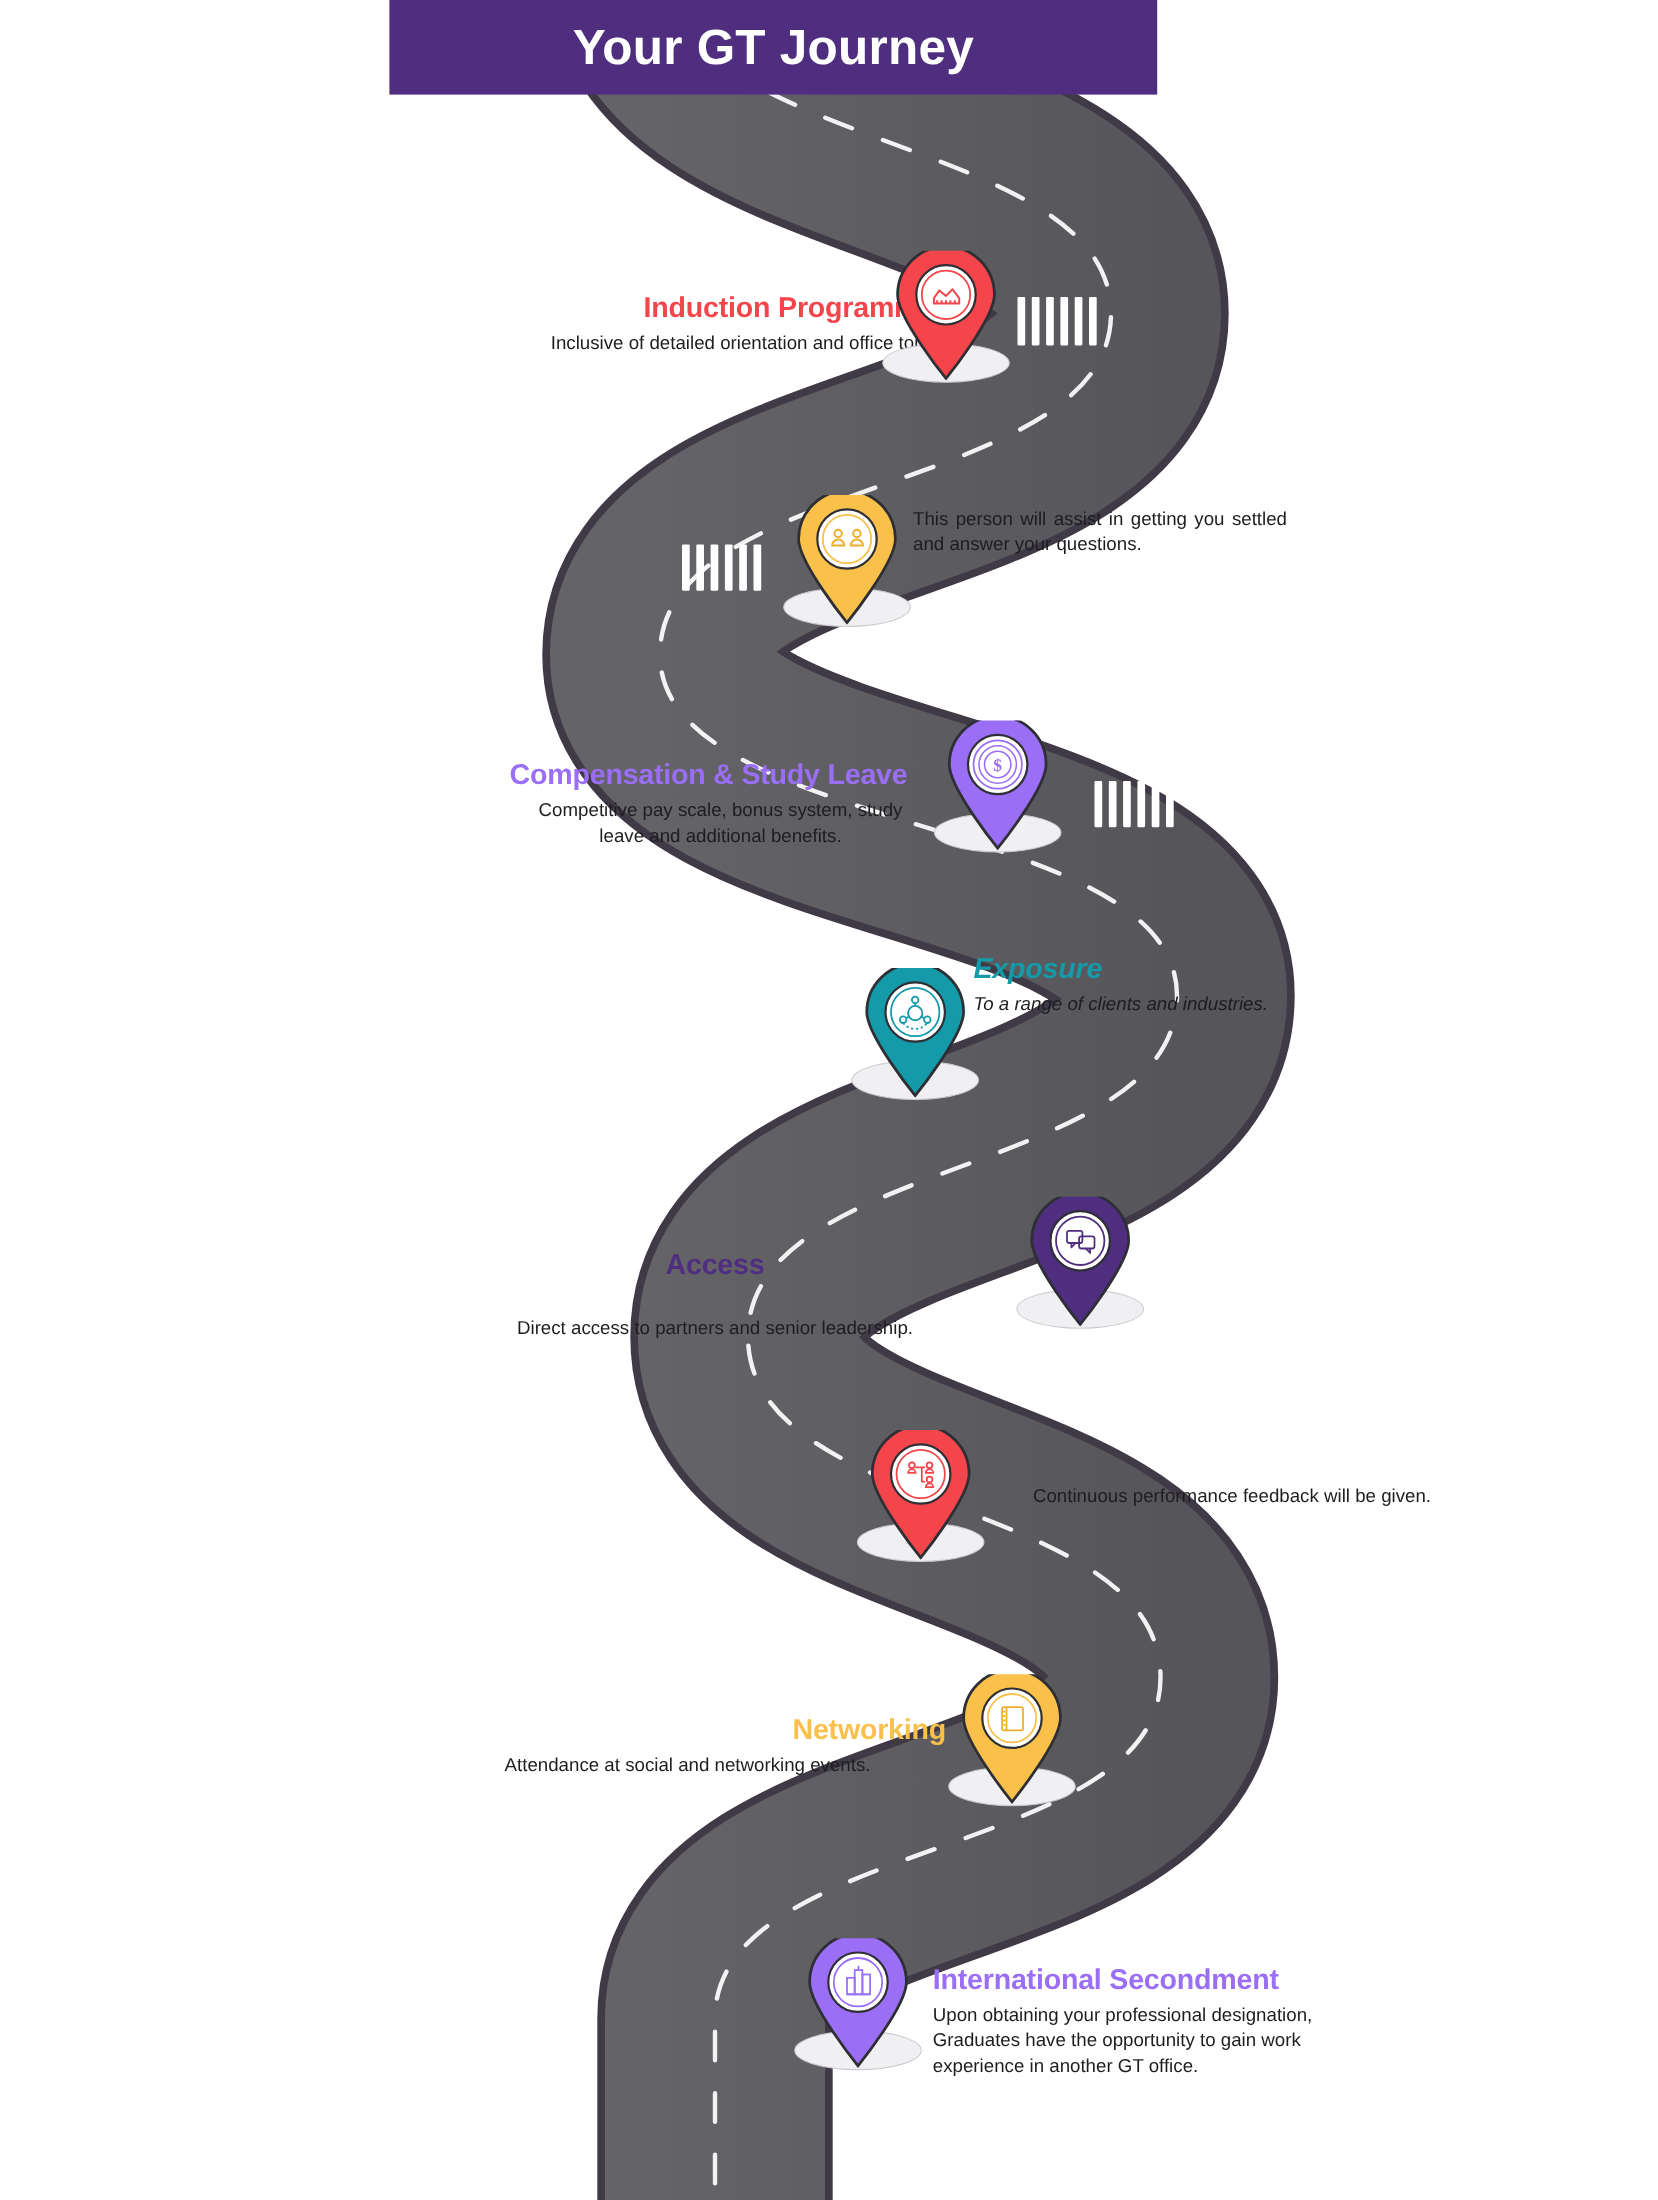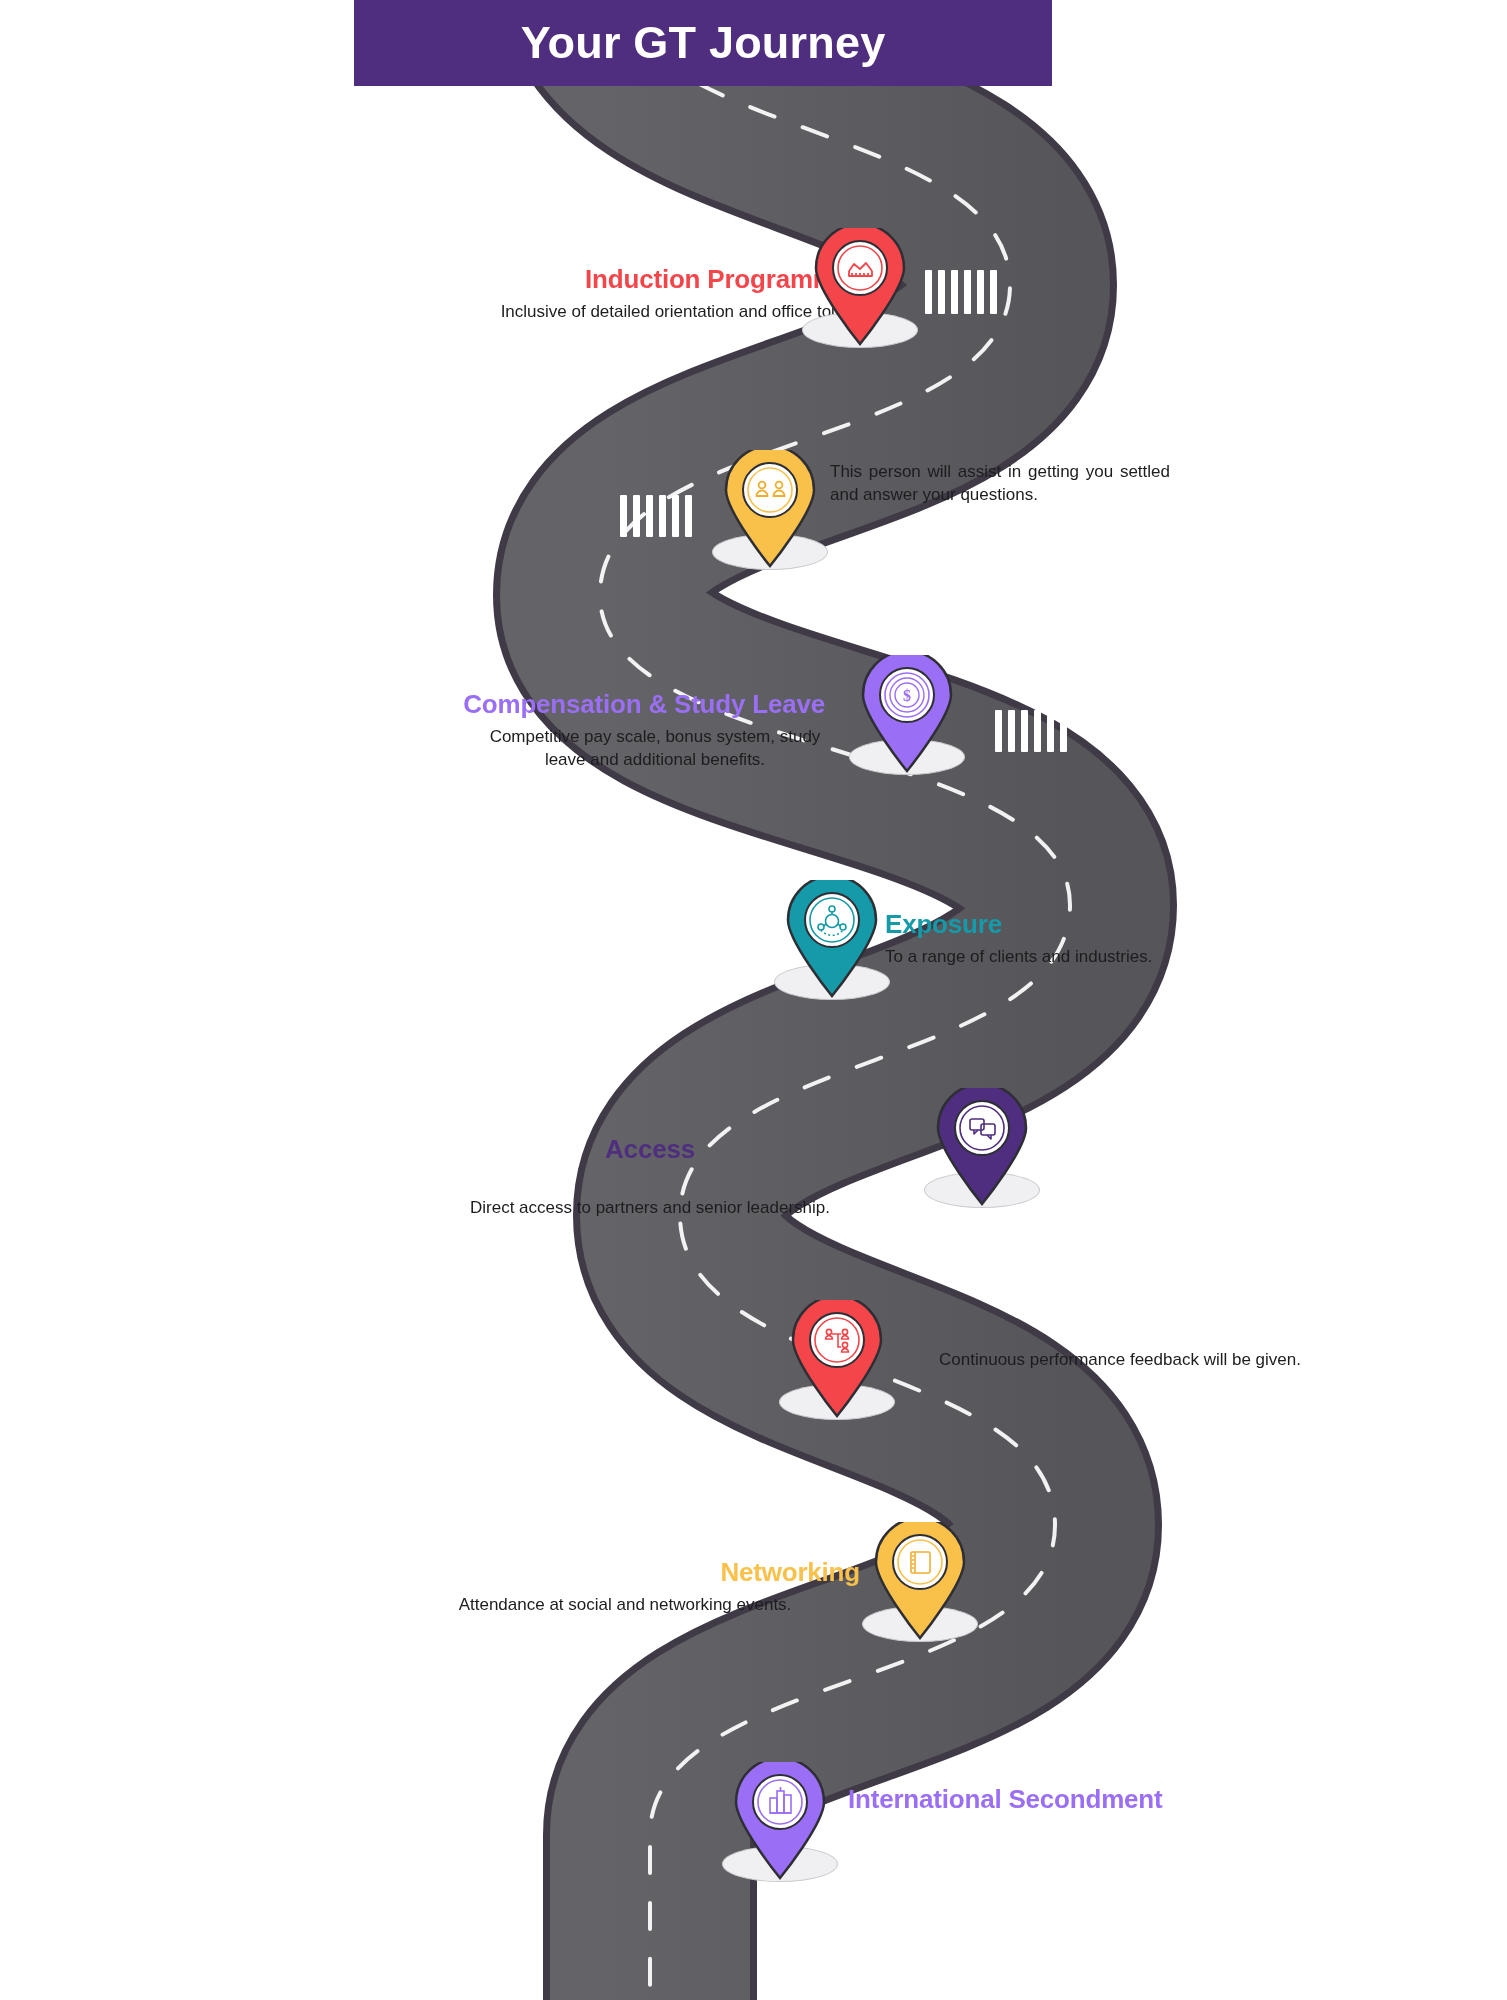--- a/index.html
+++ b/index.html
@@ -247,21 +247,21 @@
         <circle cx="52" cy="40" r="27" fill="#ffffff" stroke="#2e2e35" stroke-width="2"></circle>
         <circle cx="52" cy="40" r="22" fill="none" stroke="#9a6ef5" stroke-width="1.6"></circle>
         <circle cx="52" cy="40" r="17" fill="none" stroke="#9a6ef5" stroke-width="1.4"></circle>
         <circle cx="52" cy="40" r="12" fill="none" stroke="#9a6ef5" stroke-width="1.4"></circle>
         <text x="52" y="46" text-anchor="middle" fill="#9a6ef5" font-size="16" font-family="Liberation Serif, serif" font-weight="bold">$</text>
       </svg>
     </div>
   </div>
 
   <div class="milestone" style="left:0px; top:0px;">
-    <div class="ms-text right" style="left:885px; top:910px;">
+    <div class="ms-text right" style="left:885px; top:866px;font-style:italic;">
       <p class="ms-title" style="color:#149aa8; text-align:left;">Exposure</p>
       <p class="ms-desc">To a range of clients and industries.</p>
     </div>
     <div class="pin-wrap" style="left:780px; top:880px;">
       <div class="pin-shadow"></div>
       <svg class="pin-svg" width="104" height="118" viewBox="0 0 104 118">
         <path d="M52 116 C52 116 8 62 8 40 A44 44 0 0 1 96 40 C96 62 52 116 52 116 Z" fill="#149aa8" stroke="#2e2e35" stroke-width="2.5"></path>
         <circle cx="52" cy="40" r="27" fill="#ffffff" stroke="#2e2e35" stroke-width="2"></circle>
         <circle cx="52" cy="40" r="22" fill="none" stroke="#149aa8" stroke-width="1.6"></circle>
         <g stroke="#149aa8" stroke-width="1.6" fill="none">
@@ -336,20 +336,21 @@
           <path d="M47 30 L47 51"></path>
           <path d="M44 34 L46 34 M44 38 L46 38 M44 42 L46 42 M44 46 L46 46"></path>
         </g>
       </svg>
     </div>
   </div>
 
   <div class="milestone" style="left:0px; top:0px;">
     <div class="ms-text right" style="left:848px; top:1785px; width:430px;">
       <p class="ms-title" style="color:#9a6ef5; text-align:left;">International Secondment</p>
+      <p class="ms-desc" style="text-align:left; width:410px;">Upon obtaining your professional designation, Graduates have the opportunity to gain work experience in another GT office.</p>
     </div>
     <div class="pin-wrap" style="left:728px; top:1762px;">
       <div class="pin-shadow"></div>
       <svg class="pin-svg" width="104" height="118" viewBox="0 0 104 118">
         <path d="M52 116 C52 116 8 62 8 40 A44 44 0 0 1 96 40 C96 62 52 116 52 116 Z" fill="#9a6ef5" stroke="#2e2e35" stroke-width="2.5"></path>
         <circle cx="52" cy="40" r="27" fill="#ffffff" stroke="#2e2e35" stroke-width="2"></circle>
         <circle cx="52" cy="40" r="22" fill="none" stroke="#9a6ef5" stroke-width="1.6"></circle>
         <g stroke="#9a6ef5" stroke-width="1.6" fill="none">
           <rect x="42" y="36" width="7" height="15"></rect>
           <rect x="49" y="29" width="7" height="22"></rect>

